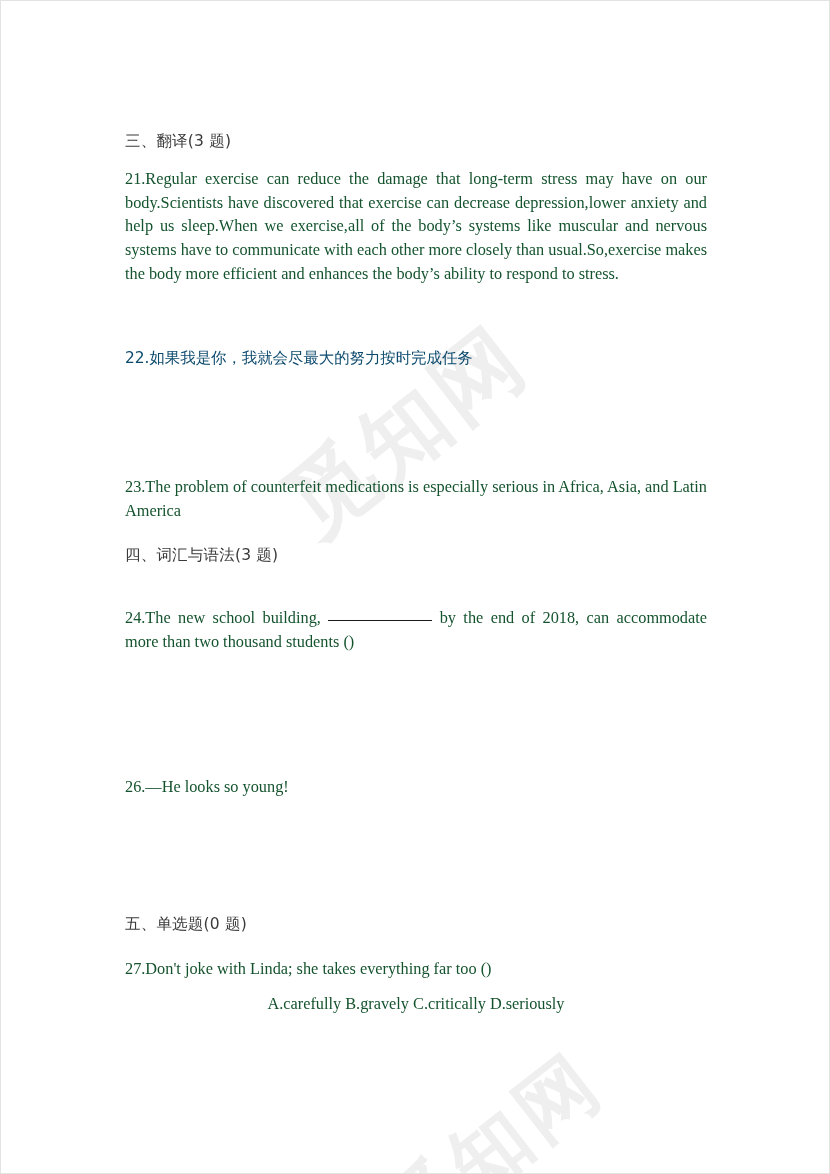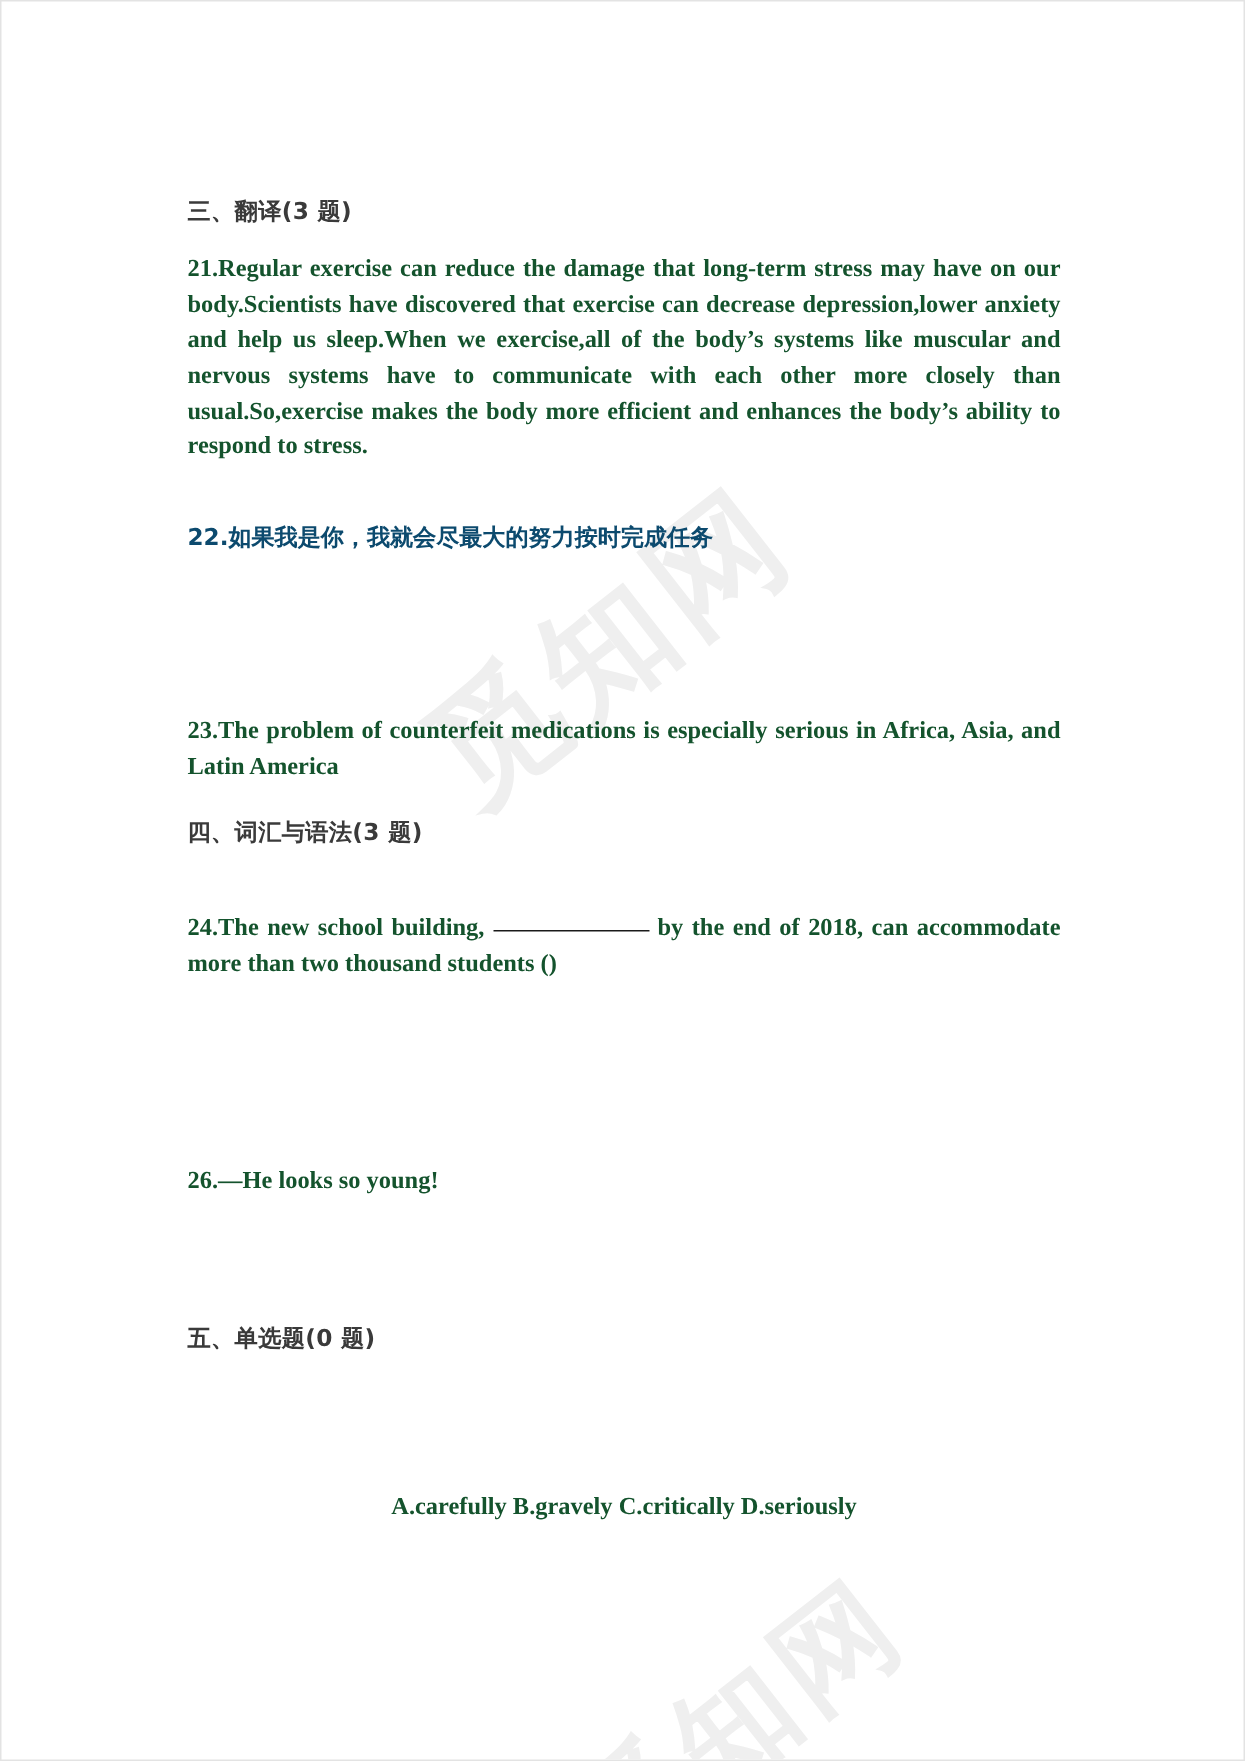--- a/index.html
+++ b/index.html
@@ -16,21 +16,20 @@
     box-sizing: border-box;
     border: 1px solid #e3e3e3;
   }
   .content {
     position: absolute;
     left: 124px;
     top: 0;
     width: 582px;
     height: 1174px;
     z-index: 3;
-    font-weight: bold;
   }
   .section-heading {
     font-family: "DejaVu Sans", "Liberation Sans", sans-serif;
     font-size: 15.5px;
     color: #3a3a3a;
     letter-spacing: 0.2px;
     line-height: 1.4;
   }
   .qtext {
     font-family: "Liberation Serif", "DejaVu Serif", serif;
@@ -123,19 +122,23 @@
       <span>by the end of 2018, can accommodate more than two thousand students</span>
       <span>()</span>
     </div>
 
 
     <div class="pos qtext nojust" style="top:774px; width:582px;">
       <span>26.—He looks so young!</span>
     </div>
 
 
-    <div class="pos section-heading" style="top:881px;">五、单选题(0 题)</div>
+    <div class="pos section-heading" style="top:913px;">五、单选题(0 题)</div>
 
+    <div class="pos qtext nojust" style="top:956px; width:582px;">
+      <span>27.Don't joke with Linda; she takes everything far too</span>
+      <span>()</span>
+    </div>
 
     <div class="pos qtext nojust" style="top:991px; width:582px;text-align:center;">A.carefully B.gravely C.critically D.seriously</div>
 
   </div>
 </div>
 
 </body></html>

